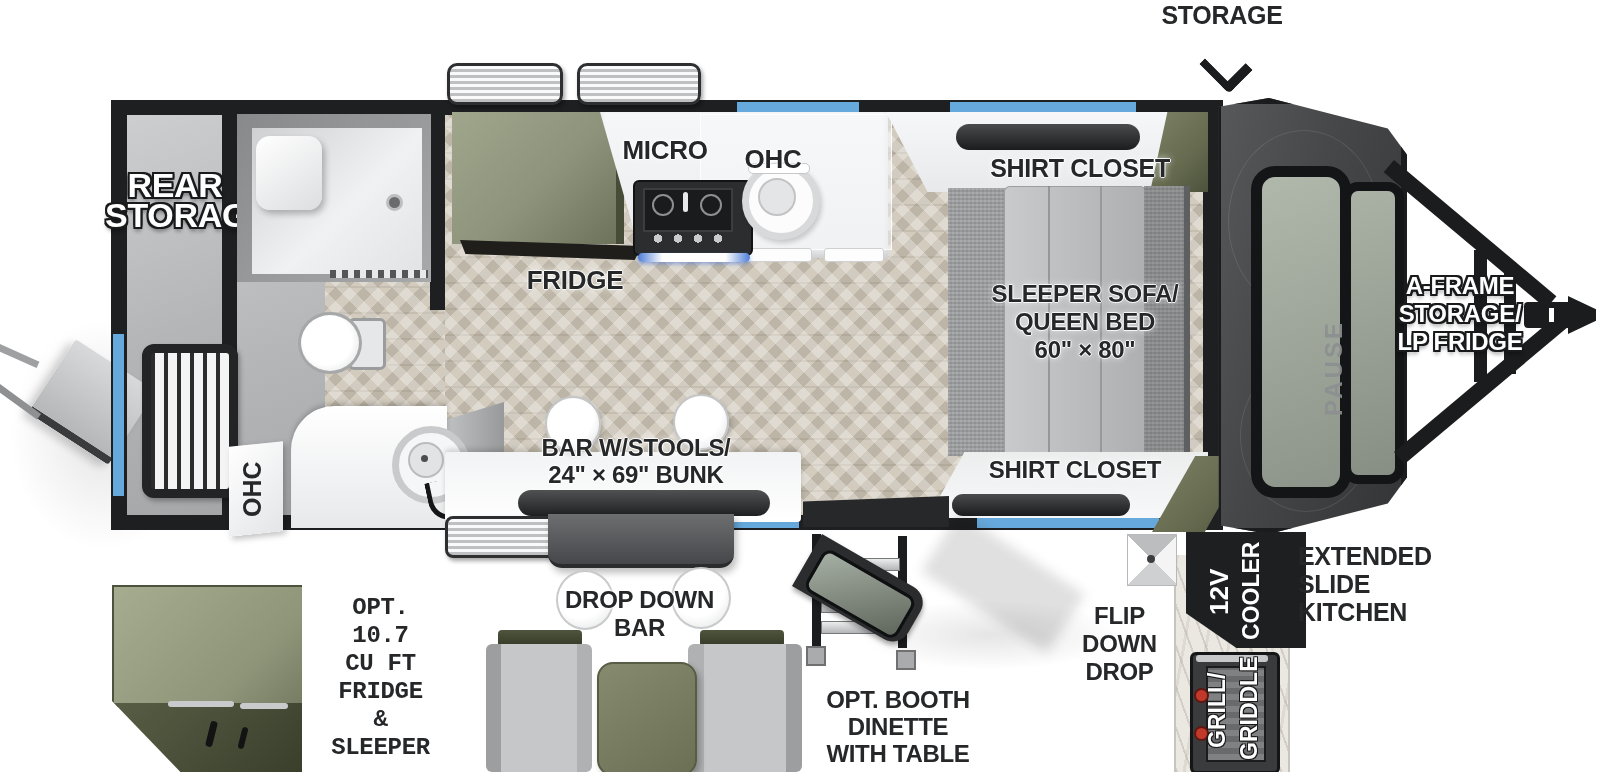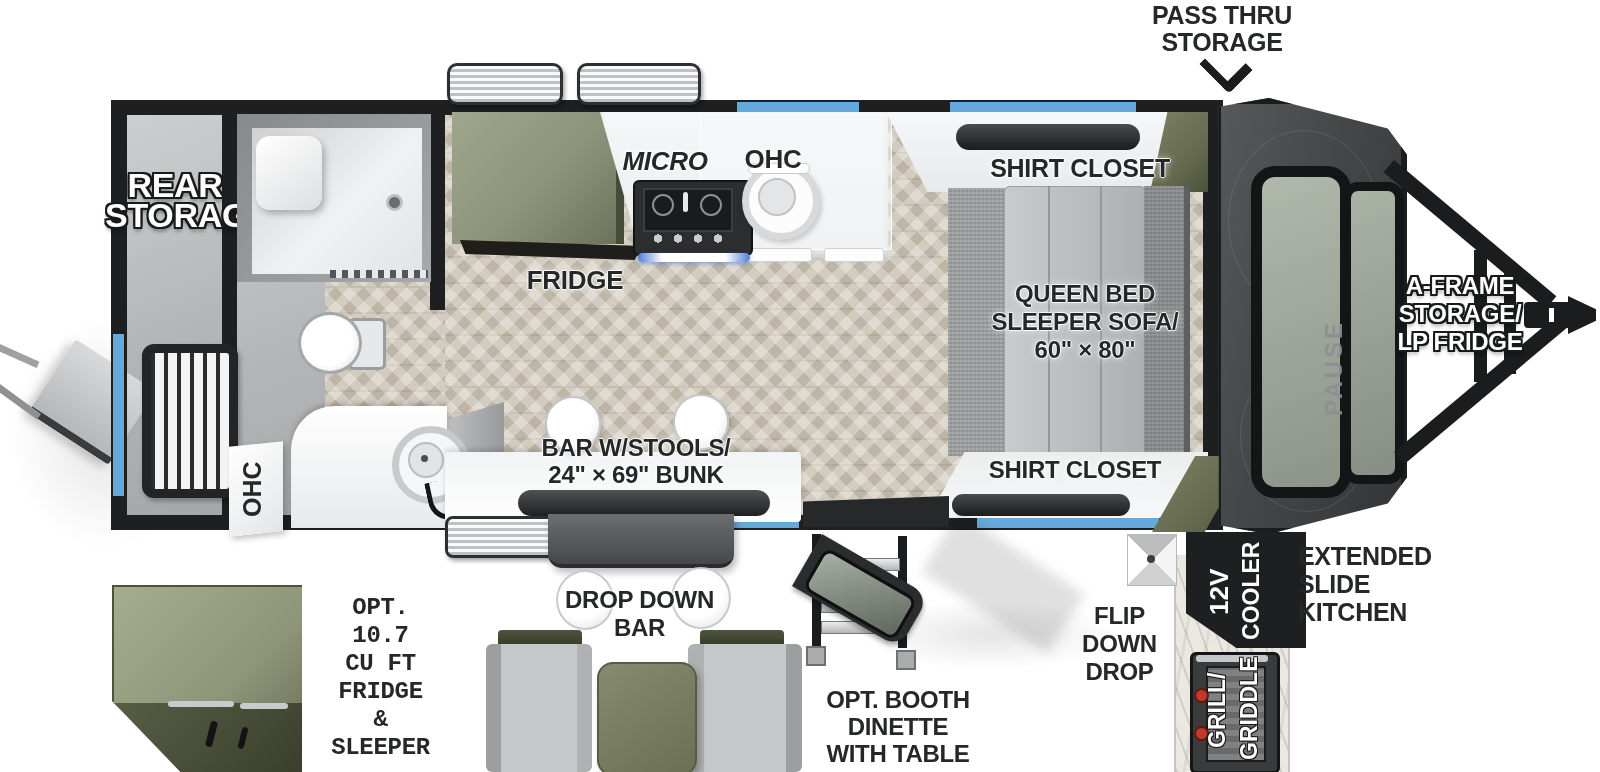--- a/index.html
+++ b/index.html
@@ -114,39 +114,39 @@
   <div class="abs" style="left:700px;top:194px;width:18px;height:18px;border-radius:50%;border:2px solid #8e8f91;"></div>
   <div class="abs" style="left:683px;top:192px;width:5px;height:20px;background:#e8e9eb;border-radius:3px;"></div>
   <div class="abs" style="left:652px;top:234px;width:72px;height:9px;background:radial-gradient(circle 4.5px at 6px 50%,#c9cacc 90%,rgba(0,0,0,0) 92%),radial-gradient(circle 4.5px at 26px 50%,#c9cacc 90%,rgba(0,0,0,0) 92%),radial-gradient(circle 4.5px at 46px 50%,#c9cacc 90%,rgba(0,0,0,0) 92%),radial-gradient(circle 4.5px at 66px 50%,#c9cacc 90%,rgba(0,0,0,0) 92%);"></div>
   <div class="abs" style="left:638px;top:253px;width:112px;height:9px;border-radius:5px;
               background:linear-gradient(90deg,#4f7fd8,#ffffff 22%,#ffffff 78%,#4f7fd8);box-shadow:0 2px 4px rgba(60,110,220,.5);"></div>
 
   <div class="abs" style="left:742px;top:162px;width:64px;height:64px;border-radius:50%;background:#fcfcfd;border:7px solid #d8d9db;box-shadow:2px 3px 5px rgba(0,0,0,.18);"></div>
   <div class="abs" style="left:758px;top:178px;width:34px;height:34px;border-radius:50%;background:#e4e5e7;border:2px solid #c2c3c5;"></div>
   <div class="abs" style="left:748px;top:163px;width:60px;height:9px;background:#ffffff;border:1px solid #c6c7c9;border-radius:5px;"></div>
 
-  <div class="abs lbl" style="left:598px;top:147px;width:134px;font-size:26px;font-style:italic;">MICRO</div>
+  <div class="abs lbl" style="left:598px;top:136px;width:134px;font-size:26px;">MICRO</div>
   <div class="abs lbl" style="left:728px;top:145px;width:90px;font-size:26px;">OHC</div>
 
   <div class="abs" style="left:886px;top:112px;width:320px;height:80px;background:linear-gradient(180deg,#f6f7f8,#e8e9eb);
               clip-path:polygon(0 0,100% 0,100% 100%,13% 100%);"></div>
   <div class="abs" style="left:956px;top:124px;width:184px;height:26px;border-radius:13px;background:linear-gradient(180deg,#4a4b4d,#1b1c1e);"></div>
   <div class="abs olive" style="left:1150px;top:112px;width:58px;height:80px;clip-path:polygon(30% 0,100% 0,100% 100%,0 100%);"></div>
   <div class="abs lbl" style="left:955px;top:154px;width:250px;font-size:25px;">SHIRT CLOSET</div>
 
   <div class="abs mesh" style="left:948px;top:188px;width:60px;height:268px;"></div>
   <div class="abs" style="left:1004px;top:186px;width:142px;height:272px;border-radius:6px;
               background:linear-gradient(90deg,#c9cacc 0%,#b9babc 60%,#aeafb1 100%);box-shadow:inset 0 0 0 1px #9d9ea0;"></div>
   <div class="abs" style="left:1048px;top:186px;width:2px;height:272px;background:rgba(120,121,123,.6);"></div>
   <div class="abs" style="left:1100px;top:186px;width:2px;height:272px;background:rgba(120,121,123,.5);"></div>
   <div class="abs mesh" style="left:1144px;top:186px;width:40px;height:272px;filter:brightness(.88);"></div>
   <div class="abs" style="left:1184px;top:186px;width:6px;height:272px;background:#5e5f61;"></div>
   <div class="abs lbl" style="left:970px;top:280px;width:230px;font-size:24px;line-height:28px;">
+    <div>SLEEPER SOFA/</div>
     <div>QUEEN BED</div>
-    <div>SLEEPER SOFA/</div>
     <div>60" × 80"</div>
   </div>
 
   <div class="abs" style="left:928px;top:452px;width:280px;height:66px;background:linear-gradient(180deg,#eceded,#f7f8f9);
               clip-path:polygon(13% 0,100% 0,100% 100%,0 100%);"></div>
   <div class="abs" style="left:952px;top:494px;width:178px;height:22px;border-radius:11px;background:linear-gradient(180deg,#4a4b4d,#1b1c1e);"></div>
   <div class="abs olive" style="left:1152px;top:456px;width:96px;height:76px;clip-path:polygon(45% 0,100% 0,55% 100%,0 100%);"></div>
   <div class="abs lbl" style="left:965px;top:457px;width:220px;font-size:24px;">SHIRT CLOSET</div>
 
   <div class="abs" style="left:445px;top:452px;width:356px;height:70px;background:linear-gradient(180deg,#f2f3f4,#ffffff);border-radius:4px;box-shadow:0 -3px 5px rgba(0,0,0,.15);"></div>
@@ -176,21 +176,20 @@
   <div class="abs" style="left:1524px;top:302px;width:52px;height:26px;background:#1b1c1e;border-radius:4px;"></div>
   <div class="abs" style="left:1568px;top:296px;width:28px;height:38px;background:#1b1c1e;clip-path:polygon(0 0,100% 35%,100% 65%,0 100%);"></div>
   <div class="abs" style="left:1549px;top:308px;width:5px;height:14px;background:#ffffff;"></div>
   <div class="abs lbl-white" style="left:1380px;top:272px;width:160px;font-size:24px;line-height:28px;">
     <div>A-FRAME</div>
     <div>STORAGE/</div>
     <div>LP FRIDGE</div>
   </div>
 
   <div class="abs lbl" style="left:1122px;top:2px;width:200px;font-size:25px;line-height:27px;text-shadow:none;">
-    <div>PASS THRU</div>
     <div>STORAGE</div>
   </div>
   <div class="abs" style="left:1205px;top:46px;width:32px;height:32px;border-right:10px solid #1b1c1e;border-bottom:10px solid #1b1c1e;transform:rotate(45deg) scaleY(.8);border-bottom-right-radius:6px;"></div>
   <div class="abs vent" style="left:447px;top:63px;width:110px;height:36px;"></div>
   <div class="abs vent" style="left:577px;top:63px;width:118px;height:36px;"></div>
 
 
   <div class="abs" style="left:112px;top:585px;width:190px;height:187px;clip-path:polygon(0 0,100% 0,100% 100%,36% 100%,0 62%);">
     <div class="abs" style="left:0;top:0;width:100%;height:63%;background:linear-gradient(135deg,#a6ac90 0%,#8f9579 70%,#767c62 100%);border:2px solid #4c523b;"></div>
     <div class="abs" style="left:0;top:63%;width:100%;height:37%;background:linear-gradient(135deg,#585e45,#3a3f2c);"></div>

